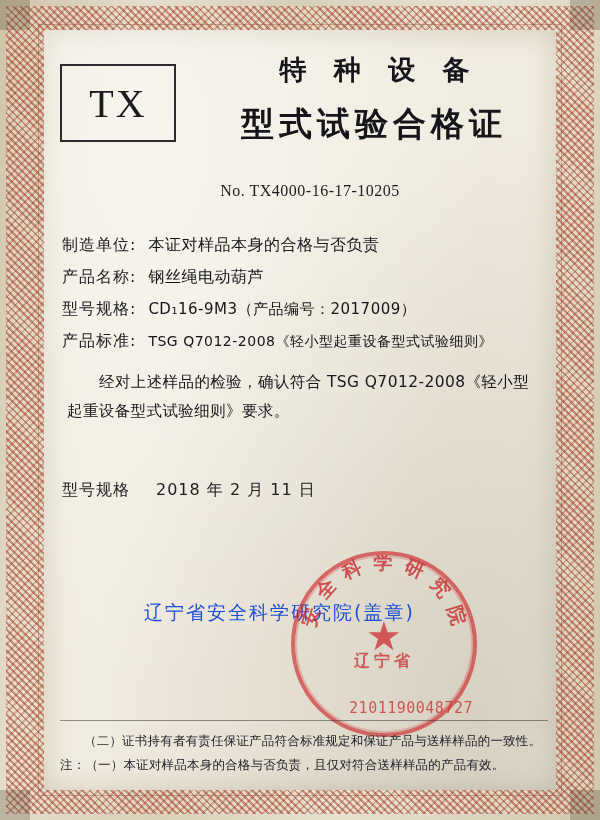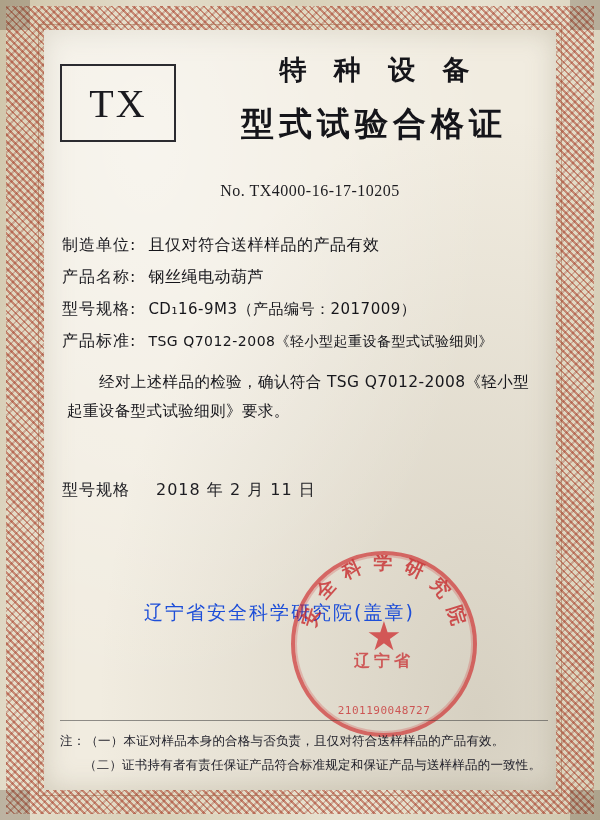--- a/index.html
+++ b/index.html
@@ -217,23 +217,23 @@
     fill: rgba(198, 30, 34, 0.85);
     font-family: "DejaVu Sans", sans-serif;
     font-size: 19px;
     font-weight: bold;
     letter-spacing: 2px;
   }
   .seal-bottom {
     position: absolute;
     left: 0; bottom: 16px;
     width: 178px;
-    text-align: center;
+    text-align: right;
     font-family: "DejaVu Sans Mono", monospace;
-    font-size: 11px;
+    font-size: 15px;
     color: rgba(198, 30, 34, 0.8);
     letter-spacing: 0.5px;
   }
   .seal-inner-text {
     position: absolute;
     left: 0; top: 96px;
     width: 178px;
     text-align: center;
     font-family: "DejaVu Sans", sans-serif;
     font-size: 16px;
@@ -284,21 +284,21 @@
     </div>
 
     <div class="title1">特 种 设 备</div>
     <div class="title2">型式试验合格证</div>
 
     <div class="cert-no">No. TX4000-16-17-10205</div>
 
     <div class="fields">
       <div class="field-row">
         <span class="field-label">制造单位:</span>
-        <span class="field-value">且仅对符合送样样品的产品有效</span>
+        <span class="field-value">本证对样品本身的合格与否负责</span>
       </div>
       <div class="field-row">
         <span class="field-label">产品名称:</span>
         <span class="field-value">钢丝绳电动葫芦</span>
       </div>
       <div class="field-row">
         <span class="field-label">型号规格:</span>
         <span class="field-value small">CD₁16-9M3（产品编号：2017009）</span>
       </div>
       <div class="field-row">
@@ -325,24 +325,24 @@
           <textPath href="#arcpath" startOffset="50%" text-anchor="middle">安 全 科 学 研 究 院</textPath>
         </text>
       </svg>
       <div class="seal-star">★</div>
       <div class="seal-inner-text">辽宁省</div>
       <div class="seal-bottom">2101190048727</div>
     </div>
 
     <div class="notes">
       <div class="note-line">
+        <span class="note-indent">（二）证书持有者有责任保证产品符合标准规定和保证产品与送样样品的一致性。</span>
+      </div>
+      <div class="note-line">
         <span>注：</span><span>（一）本证对样品本身的合格与否负责，且仅对符合送样样品的产品有效。</span>
-      </div>
-      <div class="note-line">
-        <span class="note-indent">（二）证书持有者有责任保证产品符合标准规定和保证产品与送样样品的一致性。</span>
       </div>
     </div>
 
   </div>
 
   <div class="corner-dark" style="left:0;top:0;"></div>
   <div class="corner-dark" style="right:0;top:0;"></div>
   <div class="corner-dark" style="left:0;bottom:0;"></div>
   <div class="corner-dark" style="right:0;bottom:0;"></div>
 </div>

